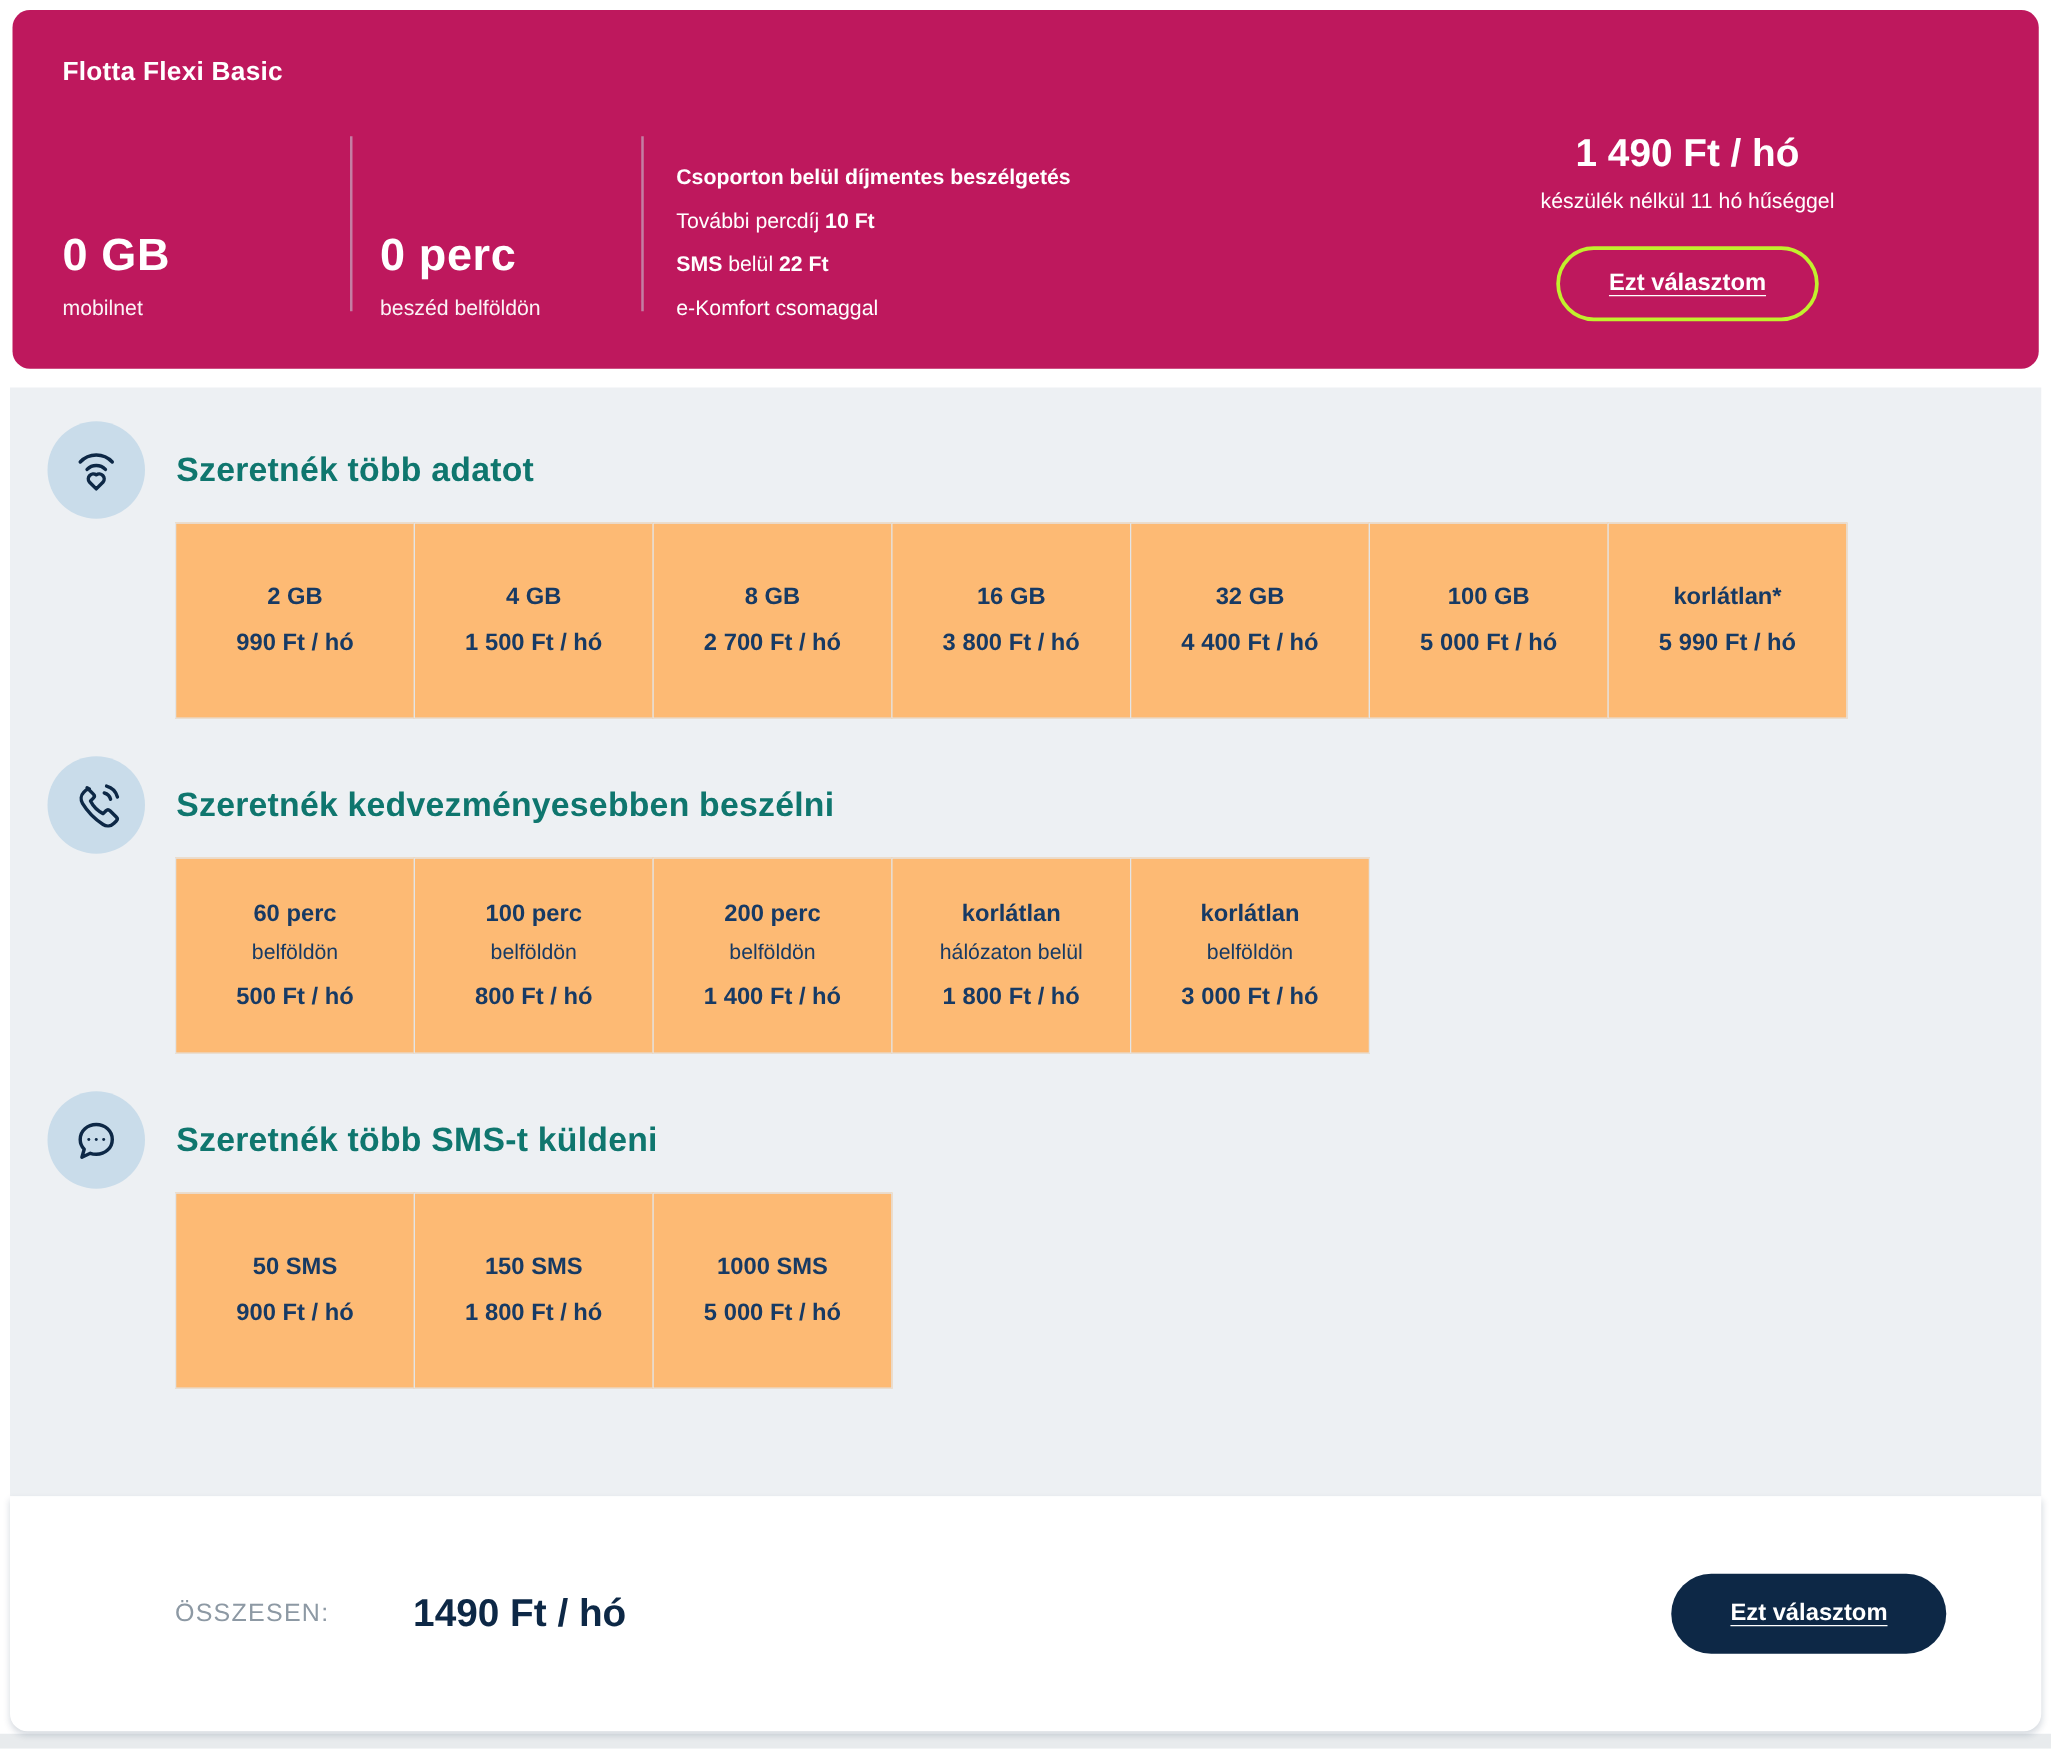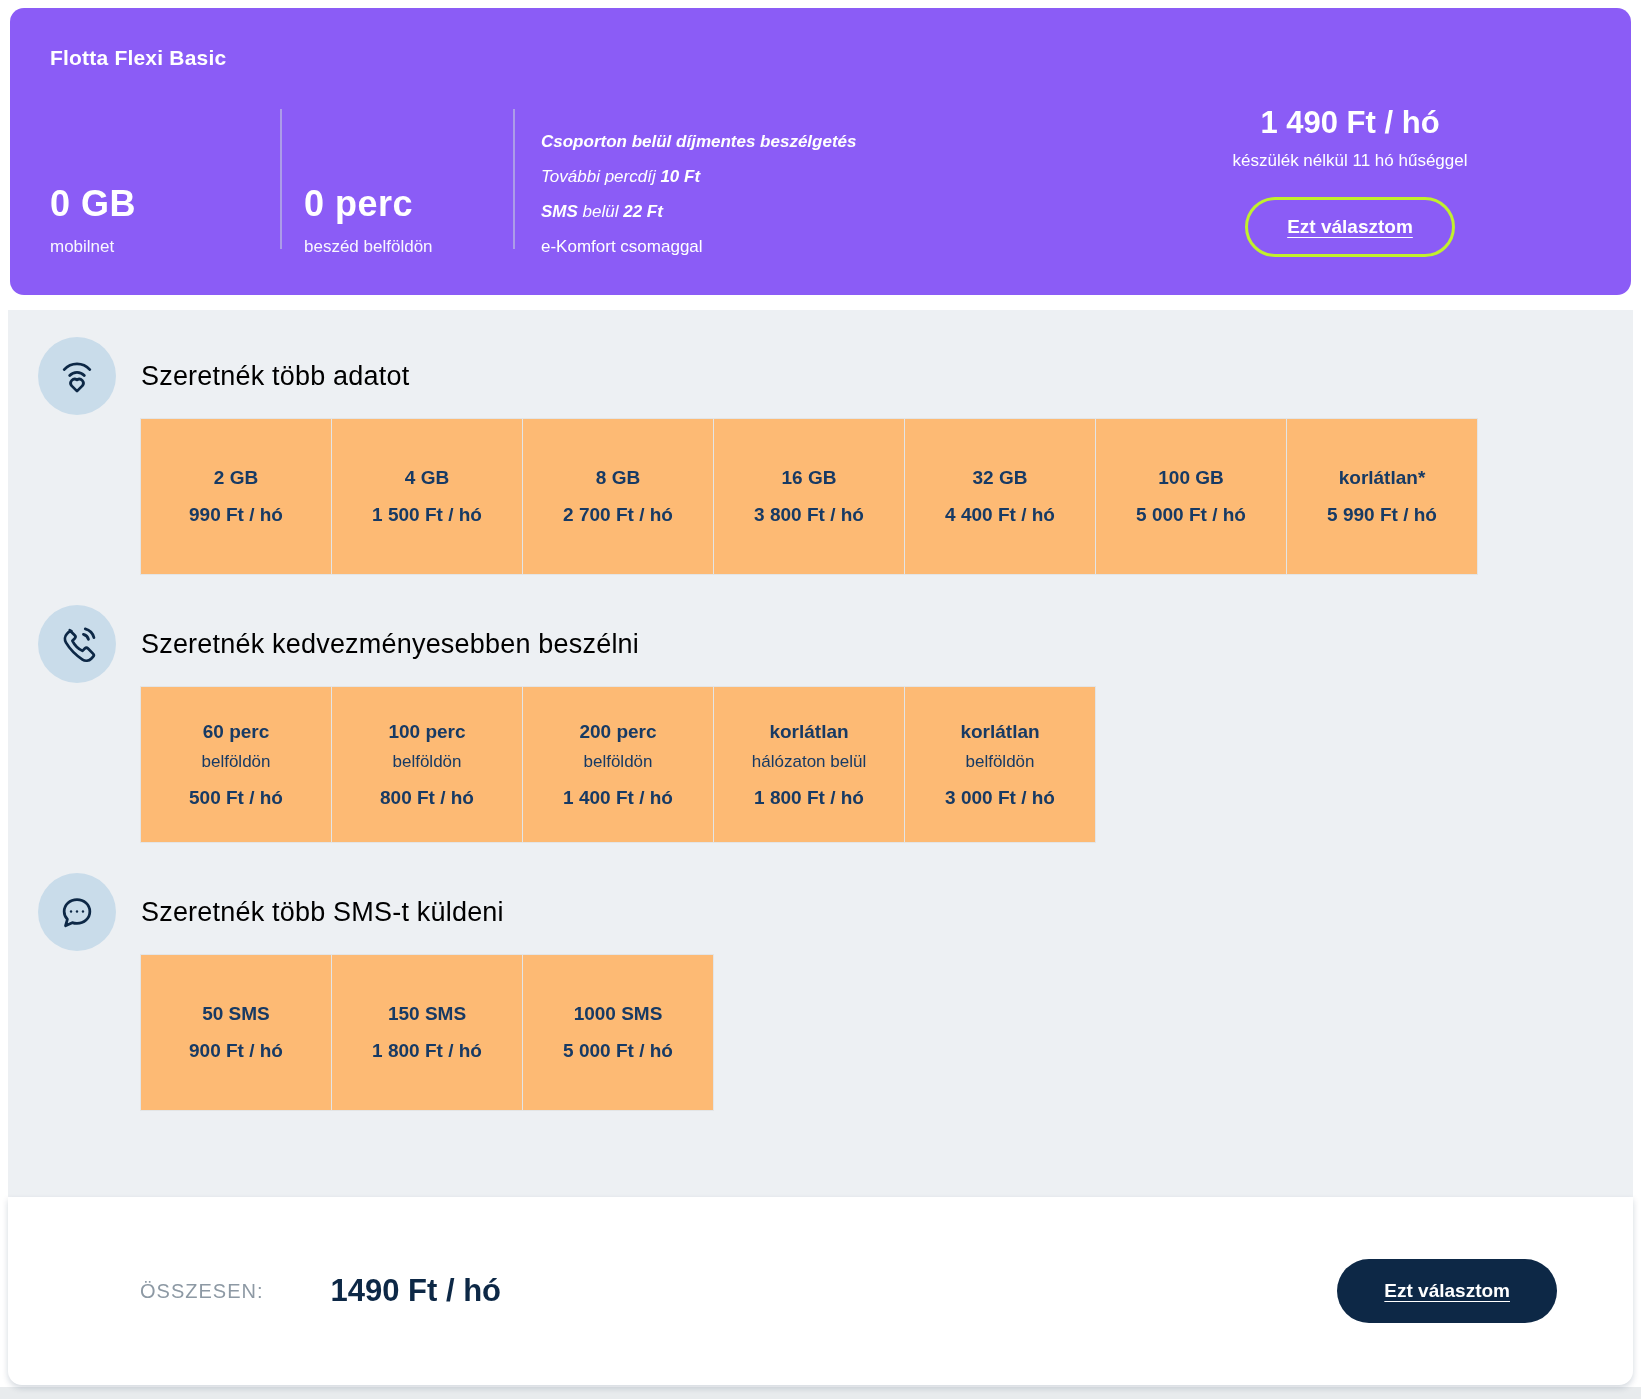--- a/index.html
+++ b/index.html
@@ -1,34 +1,34 @@
 <!DOCTYPE html>
 <html><head>
 <meta charset="utf-8">
 <style>
   * { margin:0; padding:0; box-sizing:border-box; }
   html,body { width:1641px; background:#ffffff; font-family:"Liberation Sans", sans-serif; }
 
   
   .hero {
     margin:8px 10px 0 10px;
-    background:#8b5cf6;
+    background:#be185d;
     border-radius:14px;
     color:#ffffff;
     padding:38px 0 0 40px;
     height:287px;
   }
   .plan-name { font-size:21px; font-weight:bold; letter-spacing:.2px; }
   .hero-row { display:flex; margin-top:30px; align-items:flex-end; }
   .stat { width:230px; padding-top:8px; }
   .stat-value { font-size:36px; font-weight:bold; letter-spacing:.5px; }
   .stat-label { font-size:17px; margin-top:12px; opacity:.95; }
   .vdiv { width:2px; background:rgba(200,210,220,.55); margin:2px 0 8px 0; height:140px; }
   .details { padding:6px 0 0 26px; font-size:17px; }
-  .detail-line { margin-bottom:15px;font-style:italic; }
+  .detail-line { margin-bottom:15px; }
   .detail-line .b { font-weight:bold; }
   .detail-link {
     display:inline-block; color:#ffffff; font-size:17px;
     text-underline-offset:4px; cursor:pointer;
   }
   .hero-spacer { flex:1; }
   .price-col { width:282px; margin-right:140px; display:flex; flex-direction:column; align-items:center; padding-top:5px; }
   .price-big { font-size:31px; font-weight:bold; white-space:nowrap; }
   .price-note { font-size:17px; margin-top:10px; white-space:nowrap; }
   .cta-outline {
@@ -45,21 +45,21 @@
     padding:27px 0 86px 30px;
   }
   .section { margin-bottom:30px; }
   .section:last-child { margin-bottom:0; }
   .section-head { display:flex; align-items:center; gap:25px; height:78px; margin-bottom:3px; }
   .icon-circle {
     width:78px; height:78px; border-radius:50%;
     background:#c9dcea; display:flex; align-items:center; justify-content:center;
     color:#0d2846; flex:0 0 auto;
   }
-  .section-title { font-size:27px; font-weight:normal; color:#000000; letter-spacing:.2px; }
+  .section-title { font-size:27px; font-weight:bold; color:#0f766e; letter-spacing:.2px; }
   .card-row { display:flex; margin-left:102px; }
   .card {
     width:192px; height:157px; background:#fdba74;
     border:1px solid #e3e5e6; margin-left:-1px;
     display:flex; flex-direction:column; align-items:center; justify-content:center;
     cursor:pointer; text-align:center;
   }
   .card:first-child { margin-left:0; }
   .card-title { font-size:19px; font-weight:bold; color:#173a64; }
   .card-subtitle { font-size:17px; color:#173a64; margin-top:9px; }

